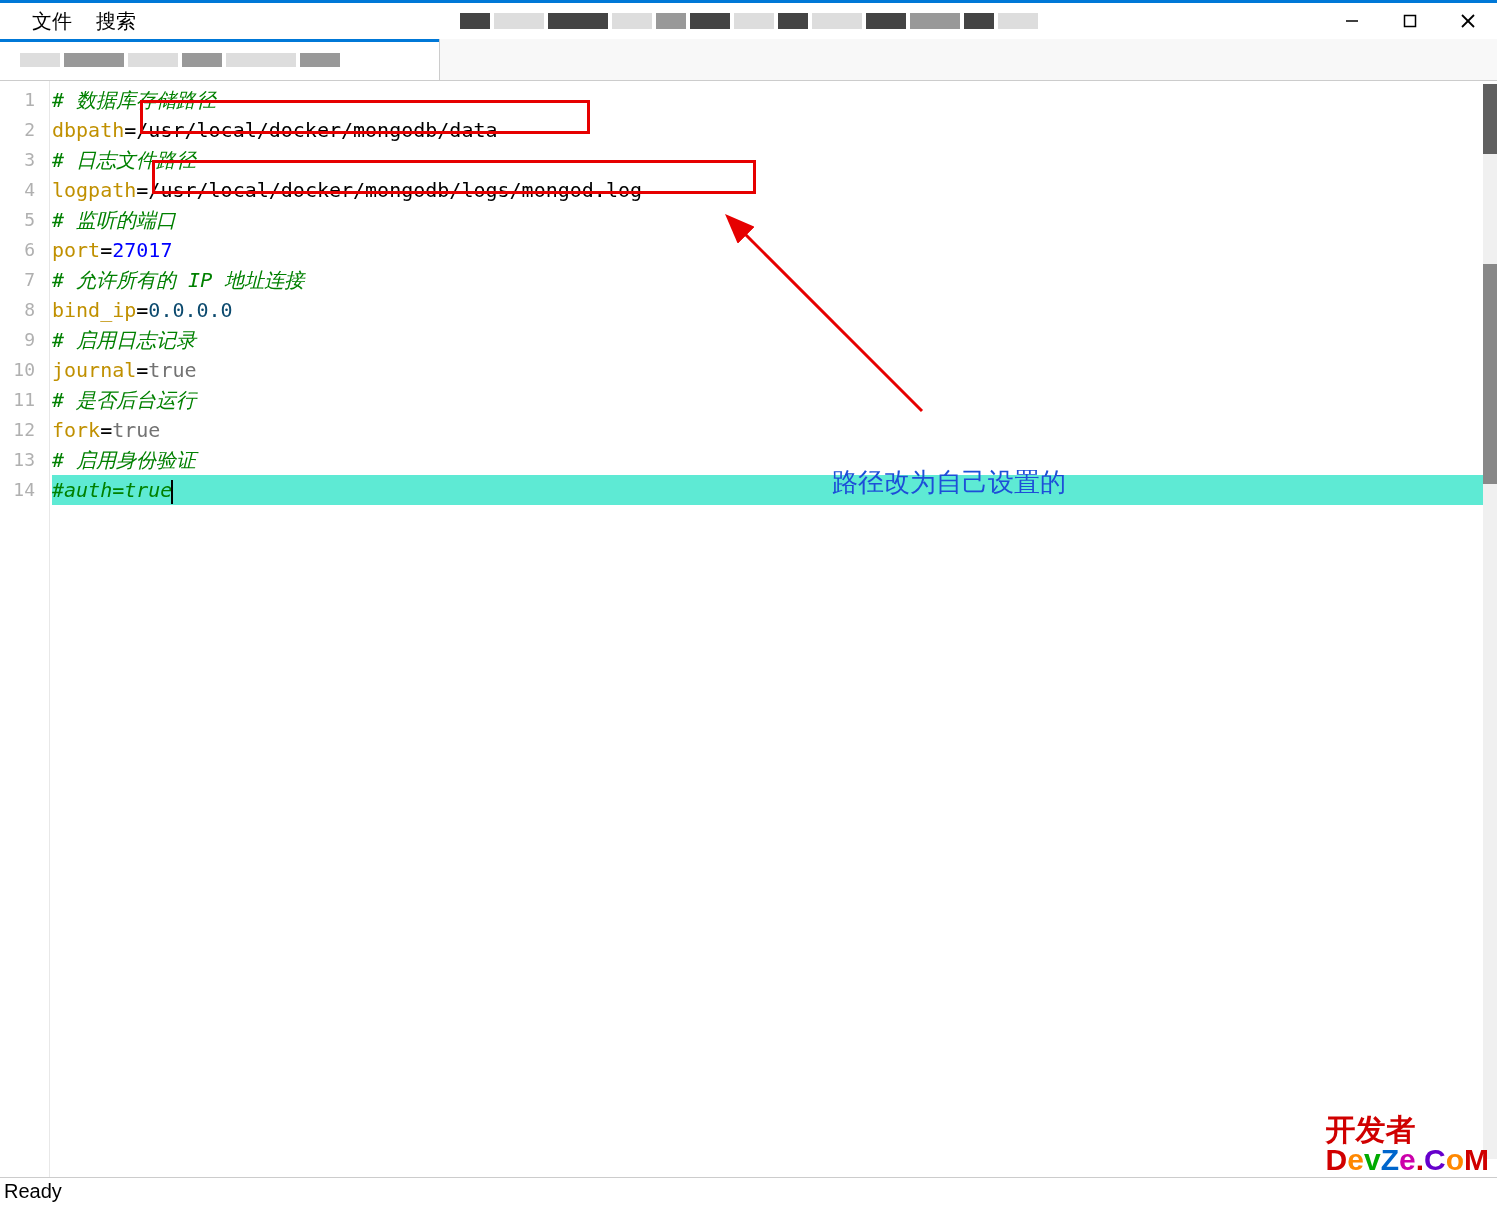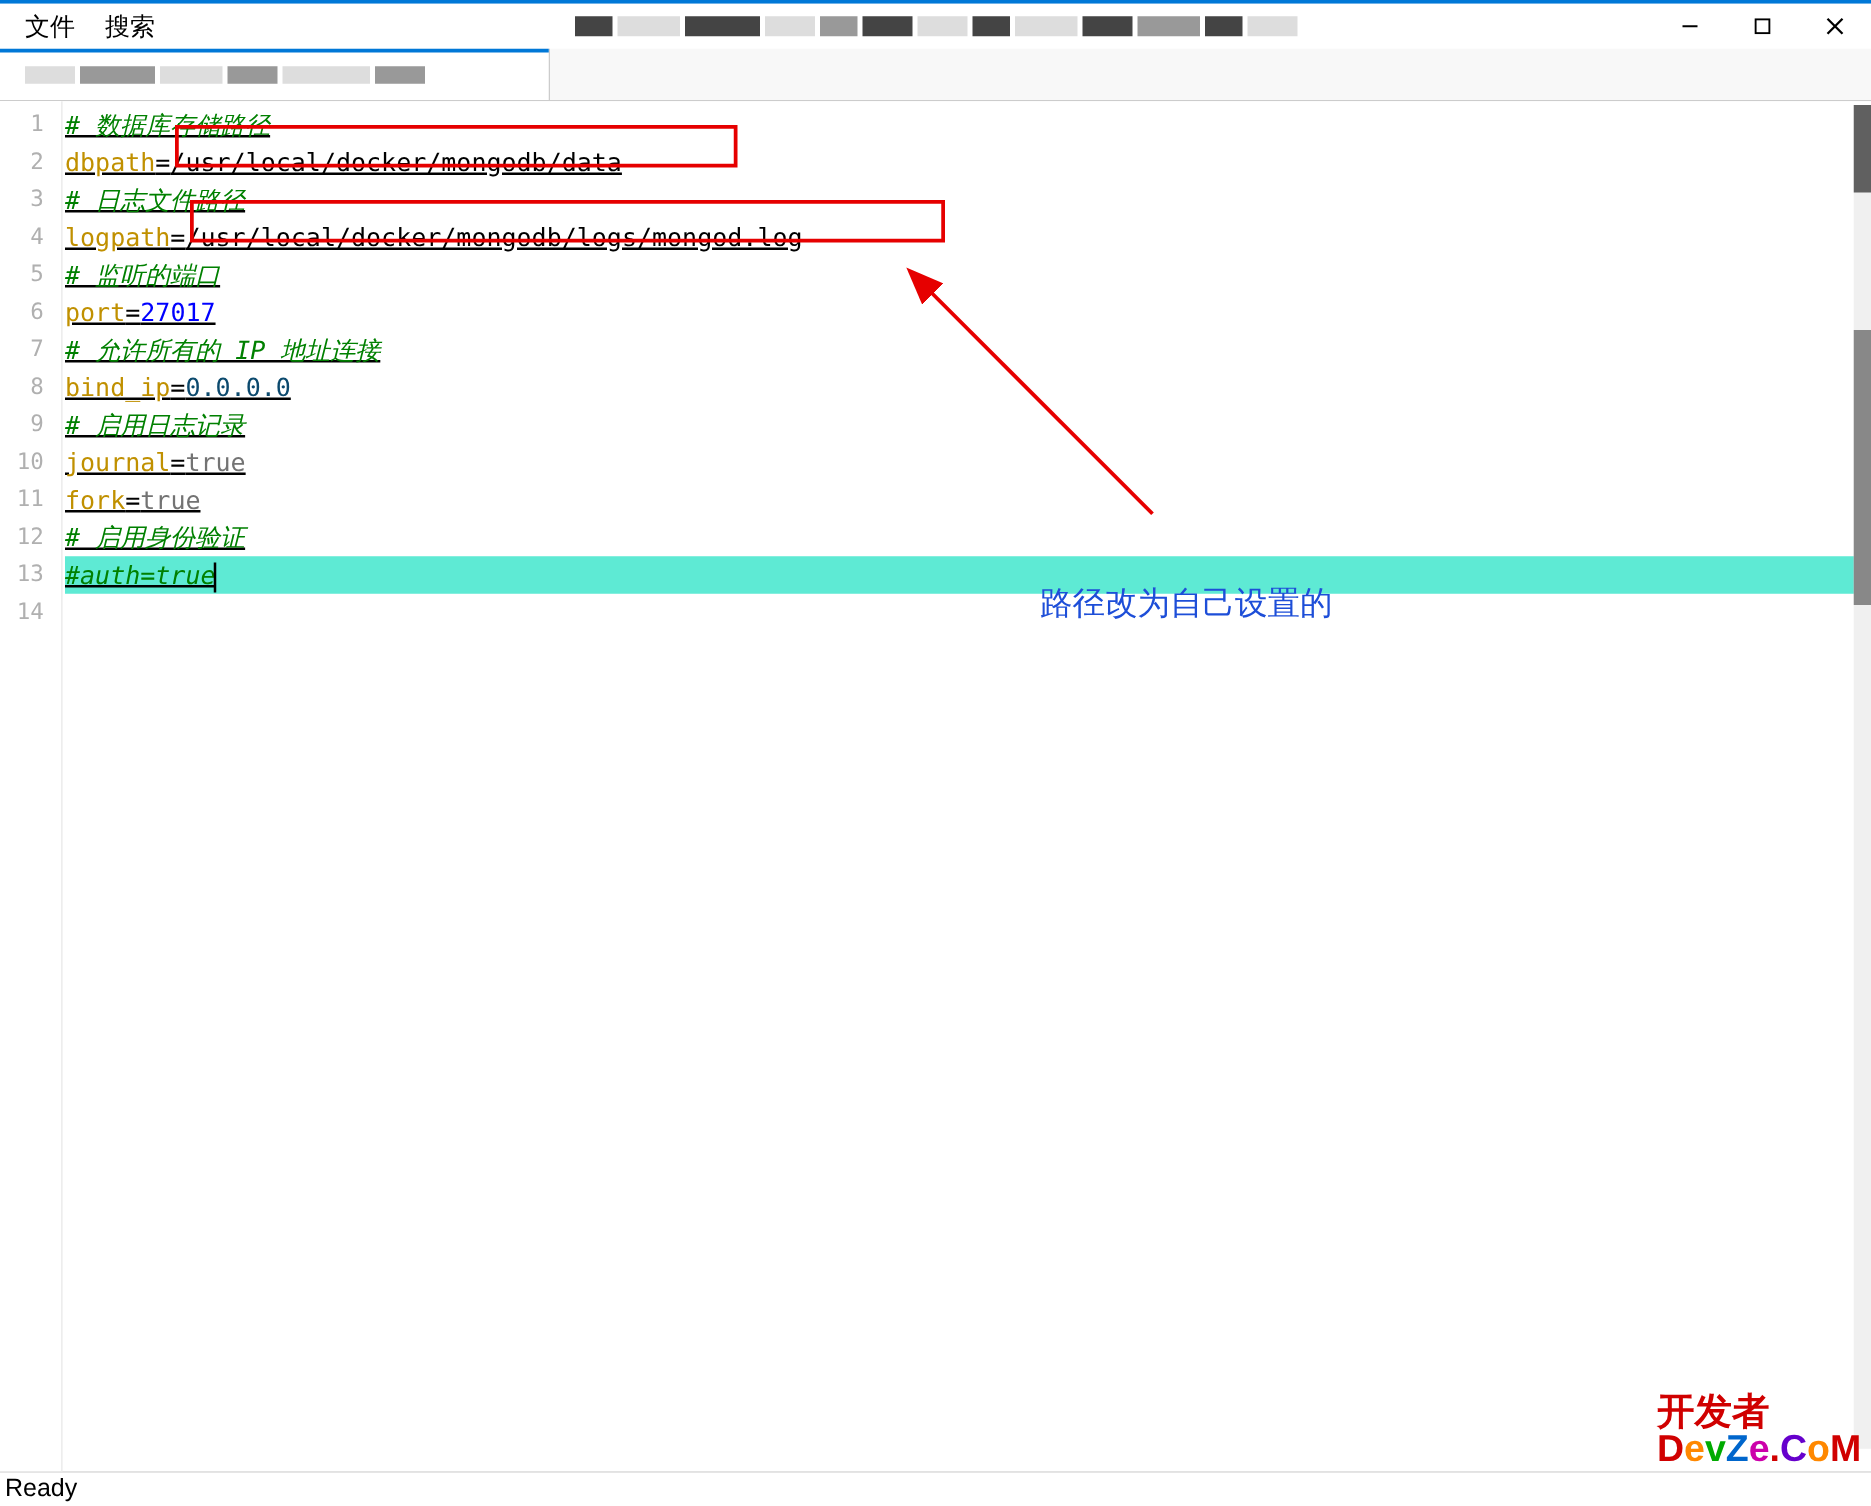--- a/index.html
+++ b/index.html
@@ -27,21 +27,21 @@
       height: 36px;
       display: flex;
       align-items: center;
       position: relative;
       background: #fff;
     }
     .menubar {
       display: flex;
       align-items: center;
       gap: 0;
-      padding-left: 8px;
+      padding-left: 20px;
     }
     .menu-item {
       font-size: 20px;
       color: #000;
       padding: 4px 12px;
       cursor: pointer;
     }
     .title-center {
       position: absolute;
       left: 50%;
@@ -123,21 +123,20 @@
       color: #b0b0b0;
       font-family: Consolas, monospace;
       font-size: 18px;
     }
     .code-content {
       flex: 1;
       padding-top: 4px;
       position: relative;
       font-family: Consolas, "Microsoft YaHei", monospace;
       font-size: 20px;
-      text-decoration: underline;
     }
     .code-line {
       height: 30px;
       line-height: 30px;
       white-space: pre;
       position: relative;
     }
     .code-line.current {
       background: #5eead4;
     }
@@ -292,20 +291,21 @@
       <div class="code-line"><span class="tok-comment"># 数据库存储路径</span></div>
       <div class="code-line"><span class="tok-key">dbpath</span><span>=</span><span class="tok-value">/usr/local/docker/mongodb/data</span></div>
       <div class="code-line"><span class="tok-comment"># 日志文件路径</span></div>
       <div class="code-line"><span class="tok-key">logpath</span><span>=</span><span class="tok-value">/usr/local/docker/mongodb/logs/mongod.log</span></div>
       <div class="code-line"><span class="tok-comment"># 监听的端口</span></div>
       <div class="code-line"><span class="tok-key">port</span><span>=</span><span class="tok-num">27017</span></div>
       <div class="code-line"><span class="tok-comment"># 允许所有的 IP 地址连接</span></div>
       <div class="code-line"><span class="tok-key">bind_ip</span><span>=</span><span class="tok-ip">0.0.0.0</span></div>
       <div class="code-line"><span class="tok-comment"># 启用日志记录</span></div>
       <div class="code-line"><span class="tok-key">journal</span><span>=</span><span class="tok-bool">true</span></div>
+      <div class="code-line"><span class="tok-comment"># 是否后台运行</span></div>
       <div class="code-line"><span class="tok-key">fork</span><span>=</span><span class="tok-bool">true</span></div>
       <div class="code-line"><span class="tok-comment"># 启用身份验证</span></div>
       <div class="code-line current"><span class="tok-comment">#auth=true</span><span class="cursor-caret"></span></div>
 
       <div class="redbox" style="left:88px; top:19px; width:450px; height:34px;"></div>
       <div class="redbox" style="left:100px; top:79px; width:604px; height:34px;"></div>
 
       <svg class="arrow-svg" style="left:670px; top:130px;" width="240" height="220">
         <defs>
           <marker id="arrhead" markerWidth="10" markerHeight="8" refX="2" refY="4" orient="auto">

